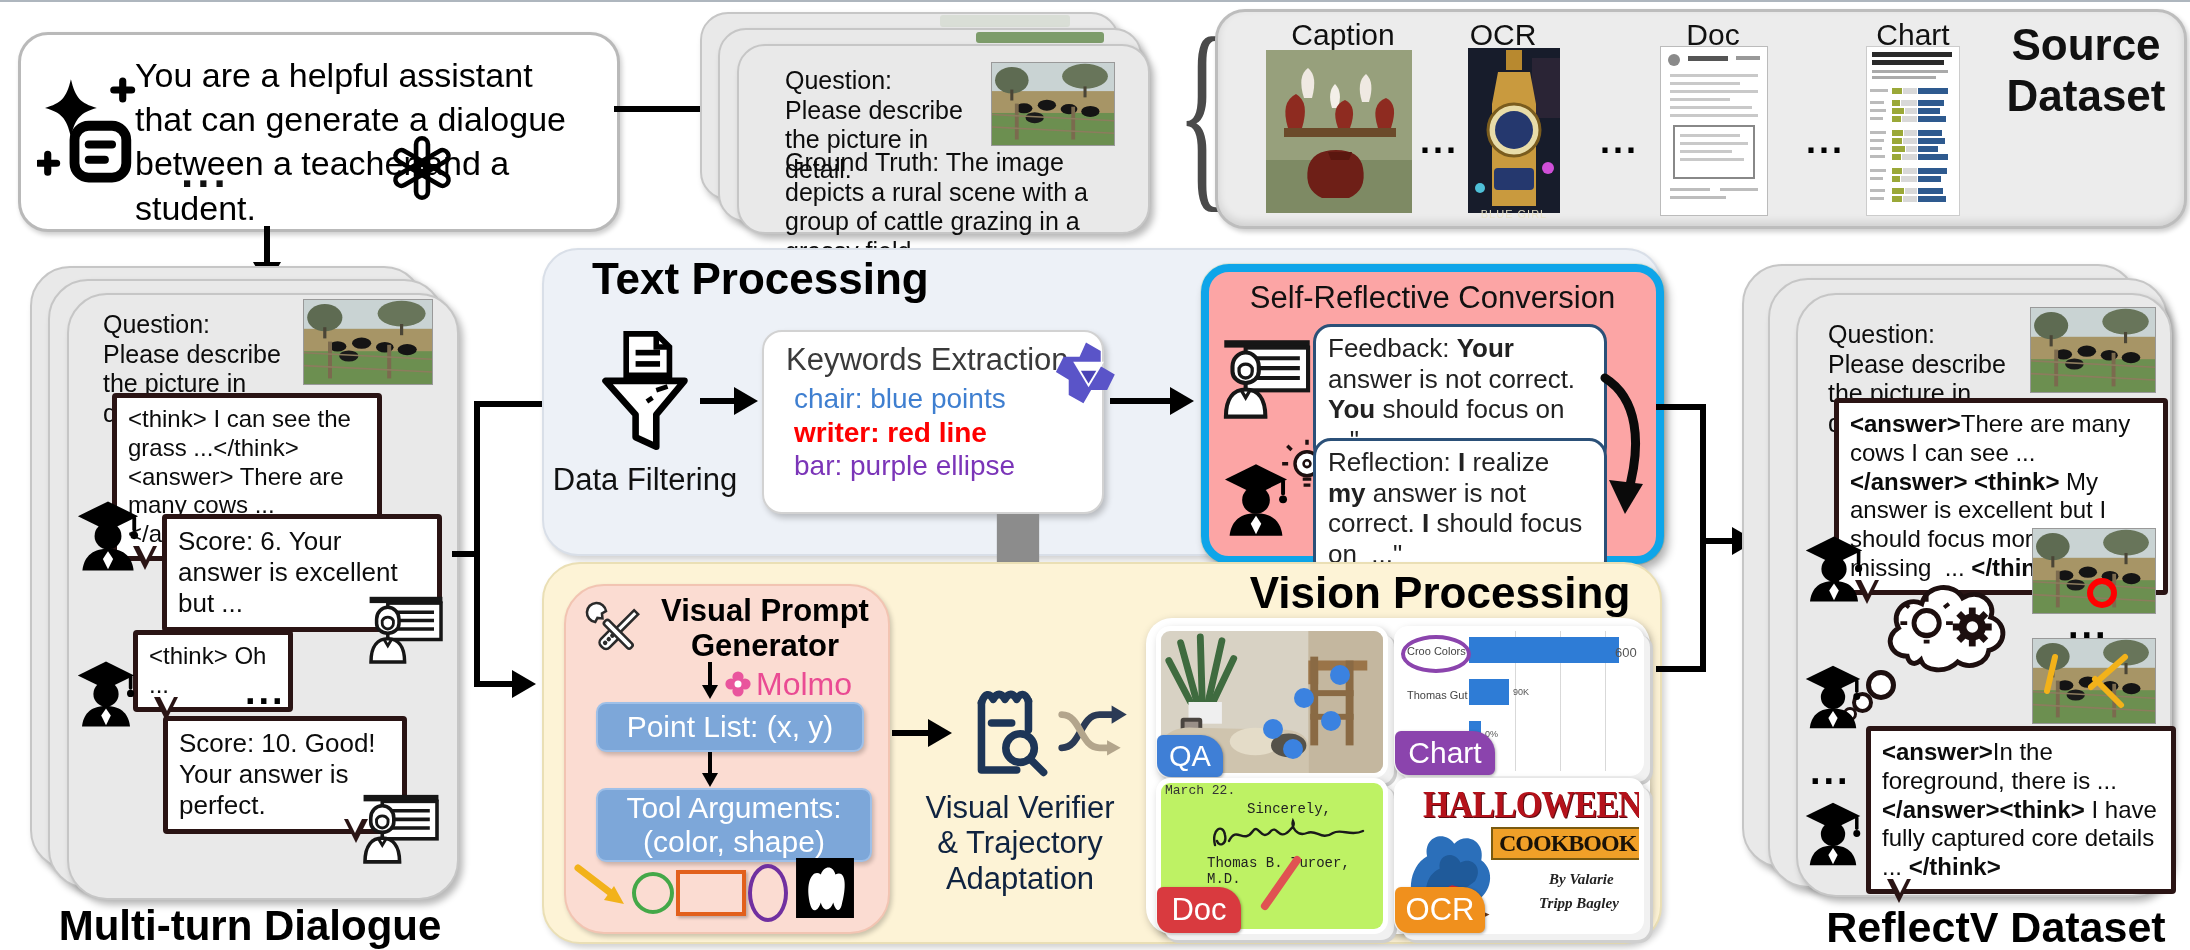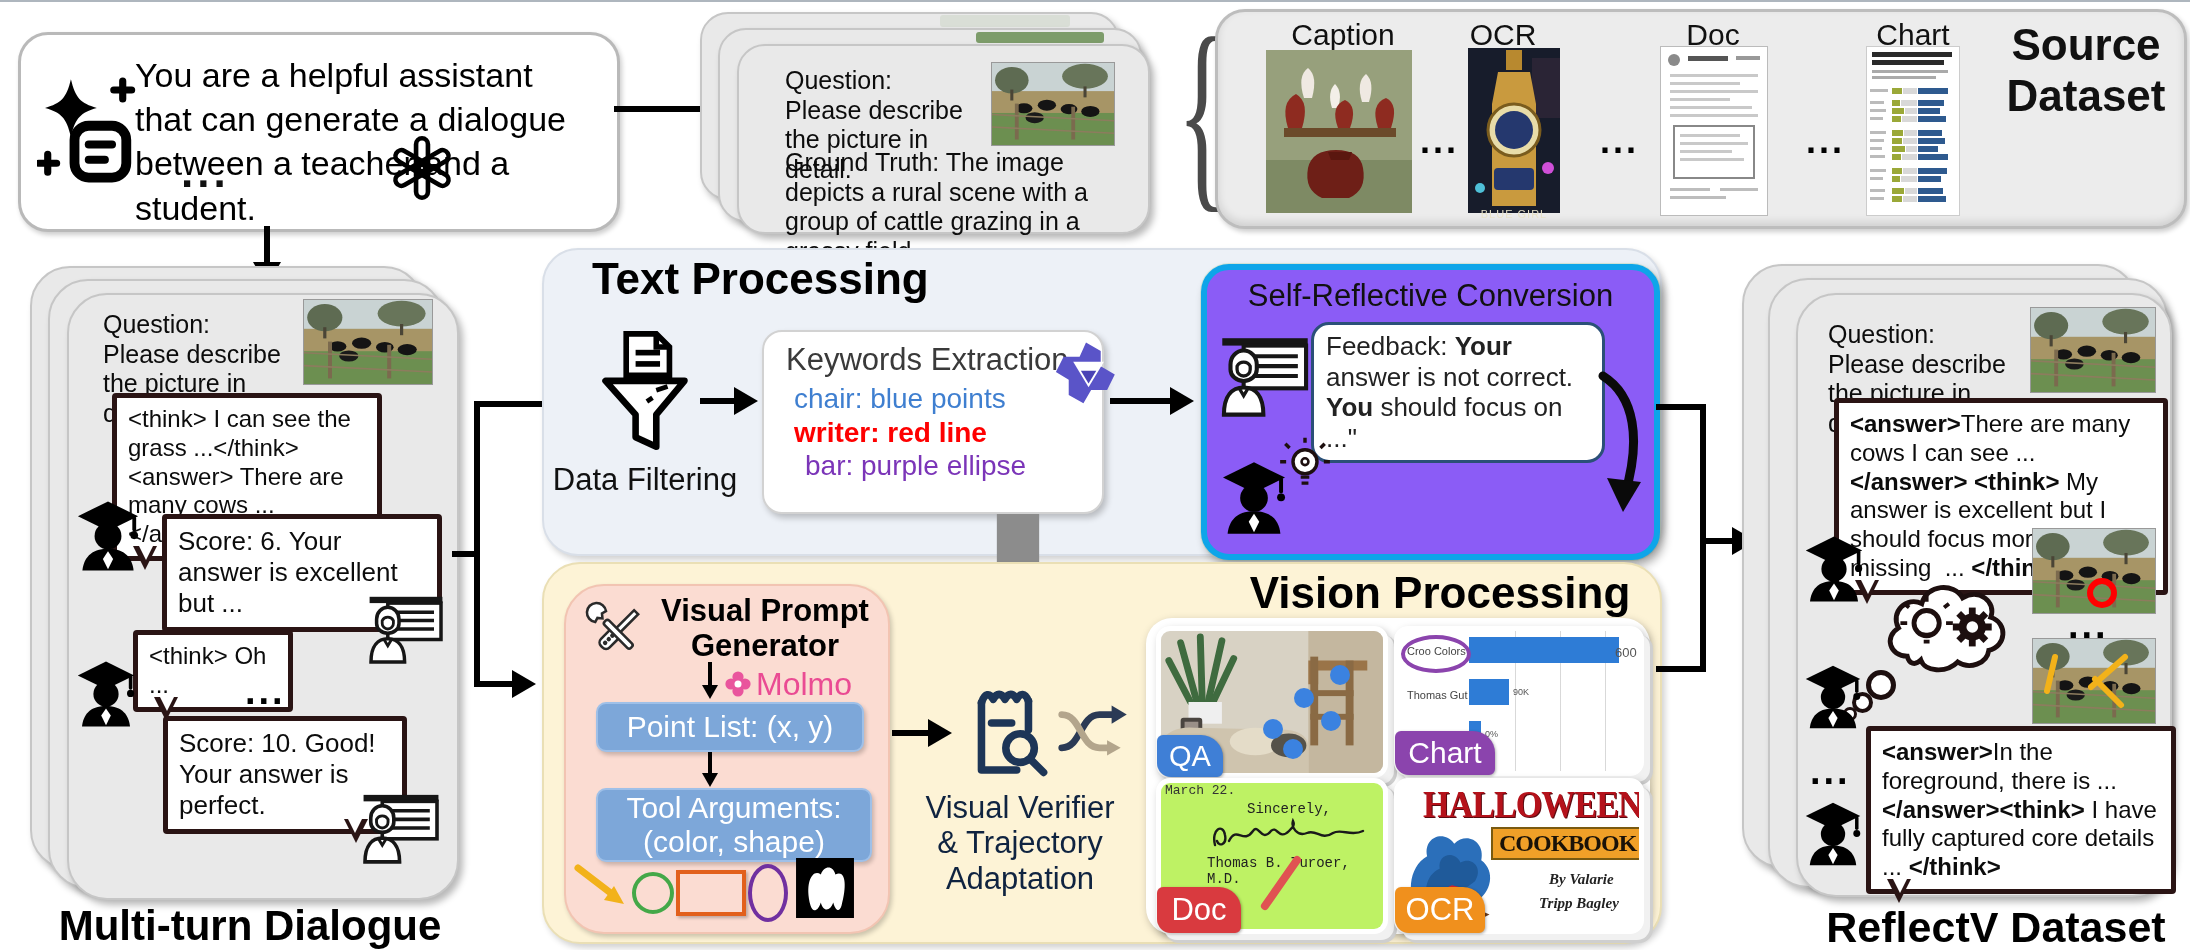--- a/index.html
+++ b/index.html
@@ -440,41 +440,42 @@
     </svg>
   <div class="abs" style="left:540px;top:460px;width:210px;text-align:center;font-size:31px;">Data Filtering</div>
 
   <div class="hline" style="left:700px;top:396px;width:36px;"></div>
   <div class="ah-right" style="left:734px;top:385px;"></div>
 
   <div class="abs" style="left:762px;top:328px;width:342px;height:184px;background:#fff;border:2px solid #d2d2d2;border-radius:20px;box-shadow:3px 4px 6px rgba(0,0,0,.22);padding:10px 0 0 22px;box-sizing:border-box;">
     <div style="font-size:31px;color:#3a3a3a;">Keywords Extraction</div>
     <div class="kwline" style="margin-left: 8px; margin-top: 4px; color: rgb(63, 127, 208);">chair: blue points</div>
     <div class="kwline" style="margin-left: 8px; font-weight: bold; color: rgb(254, 0, 0);">writer: red line</div>
-    <div class="kwline" style="margin-left: 19px; color: rgb(123, 53, 184);">bar: purple ellipse</div>
+    <div class="kwline" style="margin-left: 8px; color: rgb(123, 53, 184);">bar: purple ellipse</div>
   </div>
   <svg class="abs" style="left:1054px;top:330px;width:64px;height:80px;">
       <use href="#sym-qwen"></use>
     </svg>
 
   <div class="hline" style="left:1110px;top:396px;width:62px;"></div>
   <div class="ah-right" style="left:1170px;top:385px;"></div>
 
-  <div class="abs" style="left:1201px;top:262px;width:447px;height:284px;background:#8b5cf6;border:6px solid #0ea5e9;border-radius:28px;box-shadow:4px 6px 10px rgba(0,0,0,.32), 0 0 0 1px #d6e8dc;">
+  <div class="abs" style="left:1201px;top:262px;width:447px;height:284px;background:#fca5a5;border:8px solid #0ea5e9;border-radius:28px;box-shadow:4px 6px 10px rgba(0,0,0,.32), 0 0 0 1px #d6e8dc;">
     <div style="position:absolute;left:0;top:8px;width:100%;text-align:center;font-size:31px;color:#111;">Self-Reflective Conversion</div>
     <svg class="abs" style="left:12px;top:62px;width:92px;height:88px;">
         <use href="#sym-teacher"></use>
       </svg>
     <div class="softbubble srseg" style="left:104px;top:52px;width:264px;"><span>Feedback: </span><span style="font-weight: bold;">Your</span><span> answer is not correct. </span><span style="font-weight: bold;">You</span><span> should focus on ..."</span></div>
     <svg class="abs" style="left:72px;top:166px;width:52px;height:60px;">
         <use href="#sym-bulb"></use>
       </svg>
     <svg class="abs" style="left:14px;top:186px;width:66px;height:84px;">
         <use href="#sym-student"></use>
       </svg>
+    <div class="softbubble srseg" style="left:104px;top:166px;width:264px;"><span>Reflection: </span><span style="font-weight: bold;">I</span><span> realize </span><span style="font-weight: bold;">my</span><span> answer is not correct. </span><span style="font-weight: bold;">I</span><span> should focus on  ..."</span></div>
     <svg class="abs" style="left:388px;top:100px;width:54px;height:150px;" viewBox="0 0 54 150">
       <path d="M8 6 C40 26 46 70 30 124" fill="none" stroke="#0a0a0a" stroke-width="9" stroke-linecap="round"></path>
       <path d="M12 108 L28 142 L46 112 Z" fill="#0a0a0a"></path>
     </svg>
   </div>
 
   <div class="abs" style="left:972px;top:512px;width:92px;height:96px;background:#8c8c8c;clip-path:polygon(27% 0,73% 0,73% 52%,100% 52%,50% 100%,0 52%,27% 52%);"></div>
 
   <div class="abs" style="left:542px;top:560px;width:1116px;height:378px;background:#fdf3d6;border:2px solid #eadfb5;border-radius:38px;box-shadow:3px 4px 6px rgba(0,0,0,.18);"></div>
   <div class="panel-title" style="left:1240px;top:566px;width:400px;text-align:center;">Vision Processing</div>

